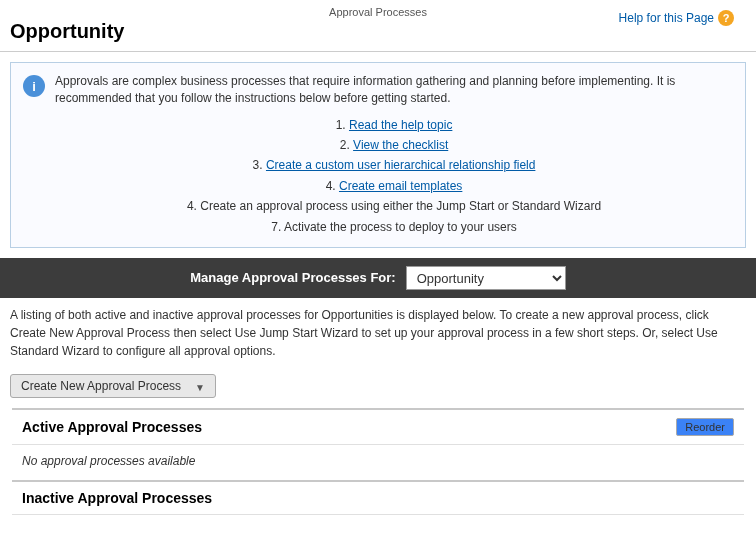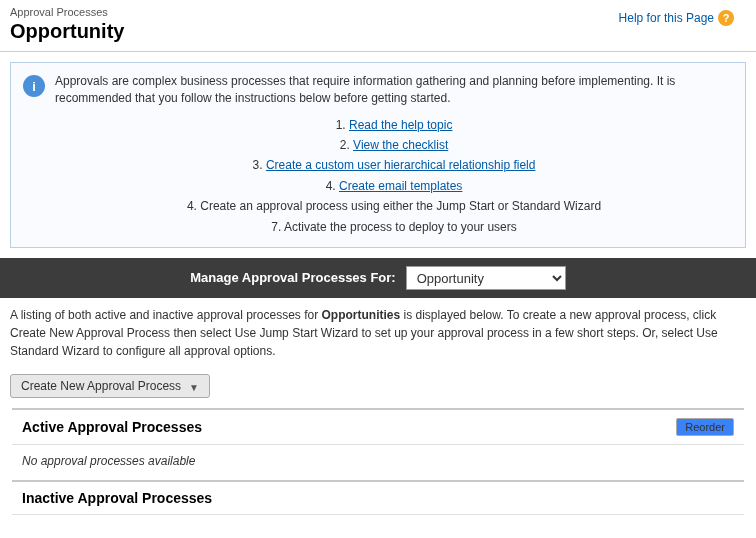--- a/index.html
+++ b/index.html
@@ -19,20 +19,21 @@
     }
     
     .page-header {
       padding: 6px 10px 8px 10px;
       border-bottom: 1px solid #ccc;
       position: relative;
     }
     .breadcrumb-text {
       font-size: 11px;
       color: #555;
+      text-align: center;
     }
     .page-title {
       font-size: 20px;
       font-weight: bold;
       color: #000;
       margin-top: 2px;
     }
     .help-link {
       position: absolute;
       right: 22px;
@@ -132,37 +133,37 @@
       height: 24px;
     }
     
     .desc-text {
       padding: 8px 10px;
       font-size: 12px;
       color: #333;
       line-height: 1.5;
     }
     .desc-text strong {
-      font-weight: bold;
+      font-weight: normal;
     }
     
     .create-btn-area {
       padding: 6px 10px 10px 10px;
     }
     .create-btn {
       display: inline-flex;
       align-items: flex-end;
       background: #e8e8e8;
       border: 1px solid #aaa;
       border-radius: 3px;
       padding: 4px 10px;
       font-size: 12px;
       color: #333;
       cursor: pointer;
-      gap: 8px;
+      gap: 14px;
     }
     .btn-arrow {
       font-size: 10px;
       color: #555;
     }
     
     .section {
       border-top: 2px solid #c8c8c8;
       margin: 0 12px;
     }

